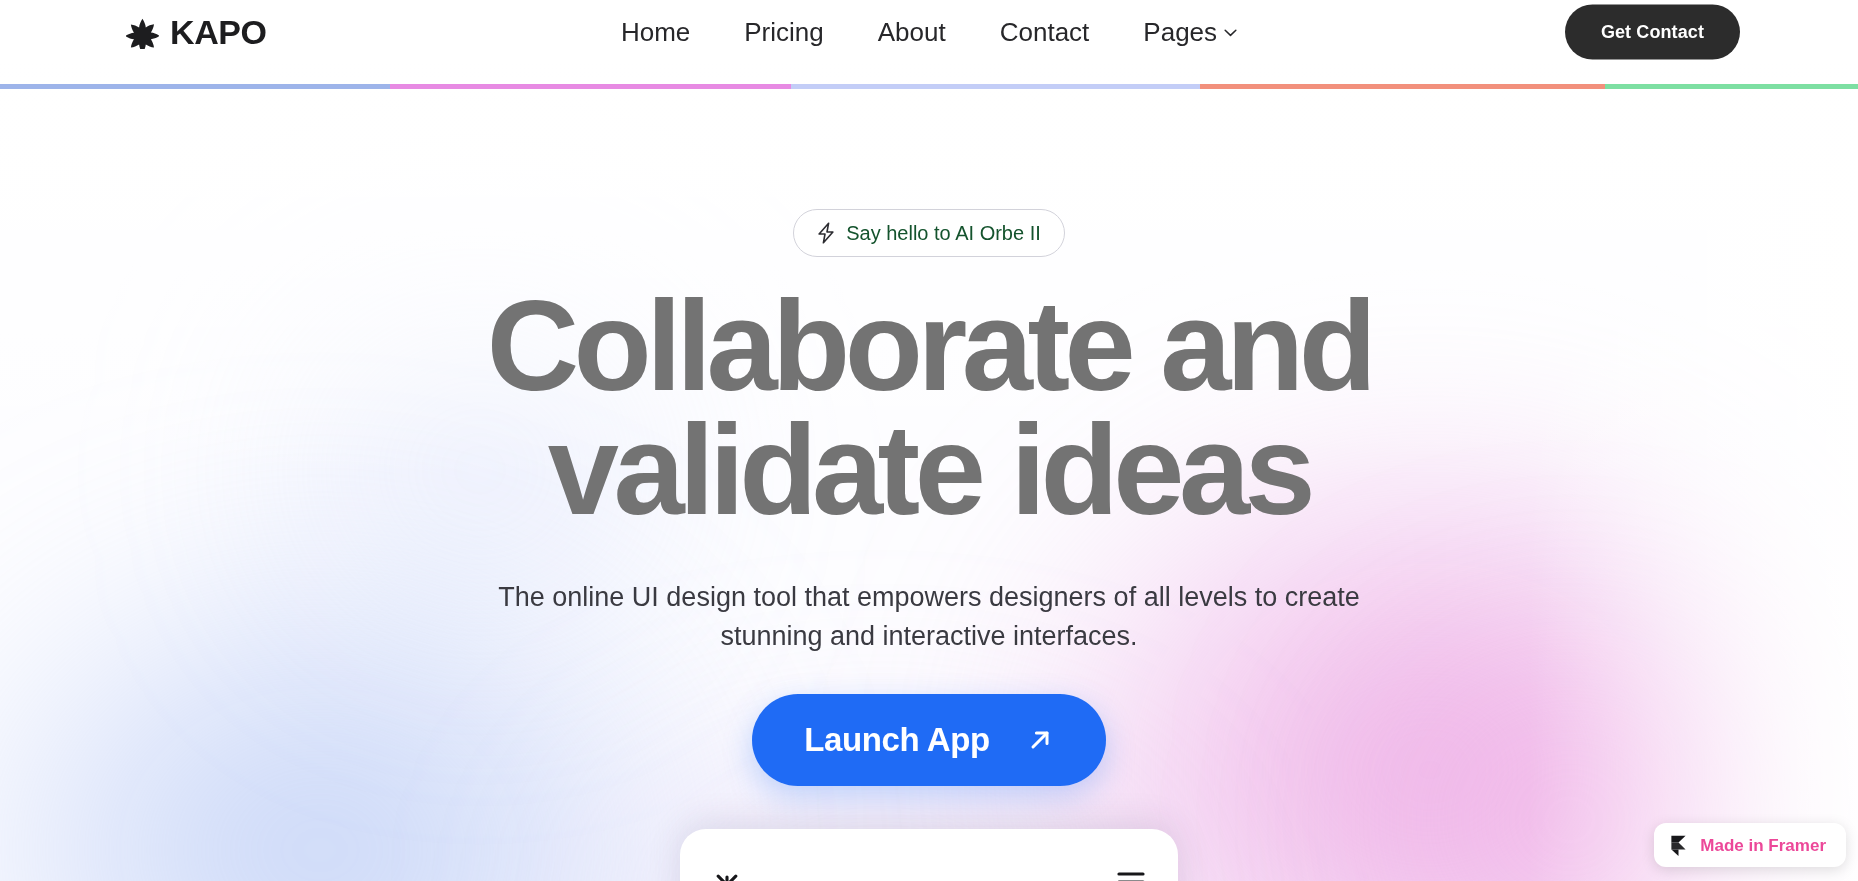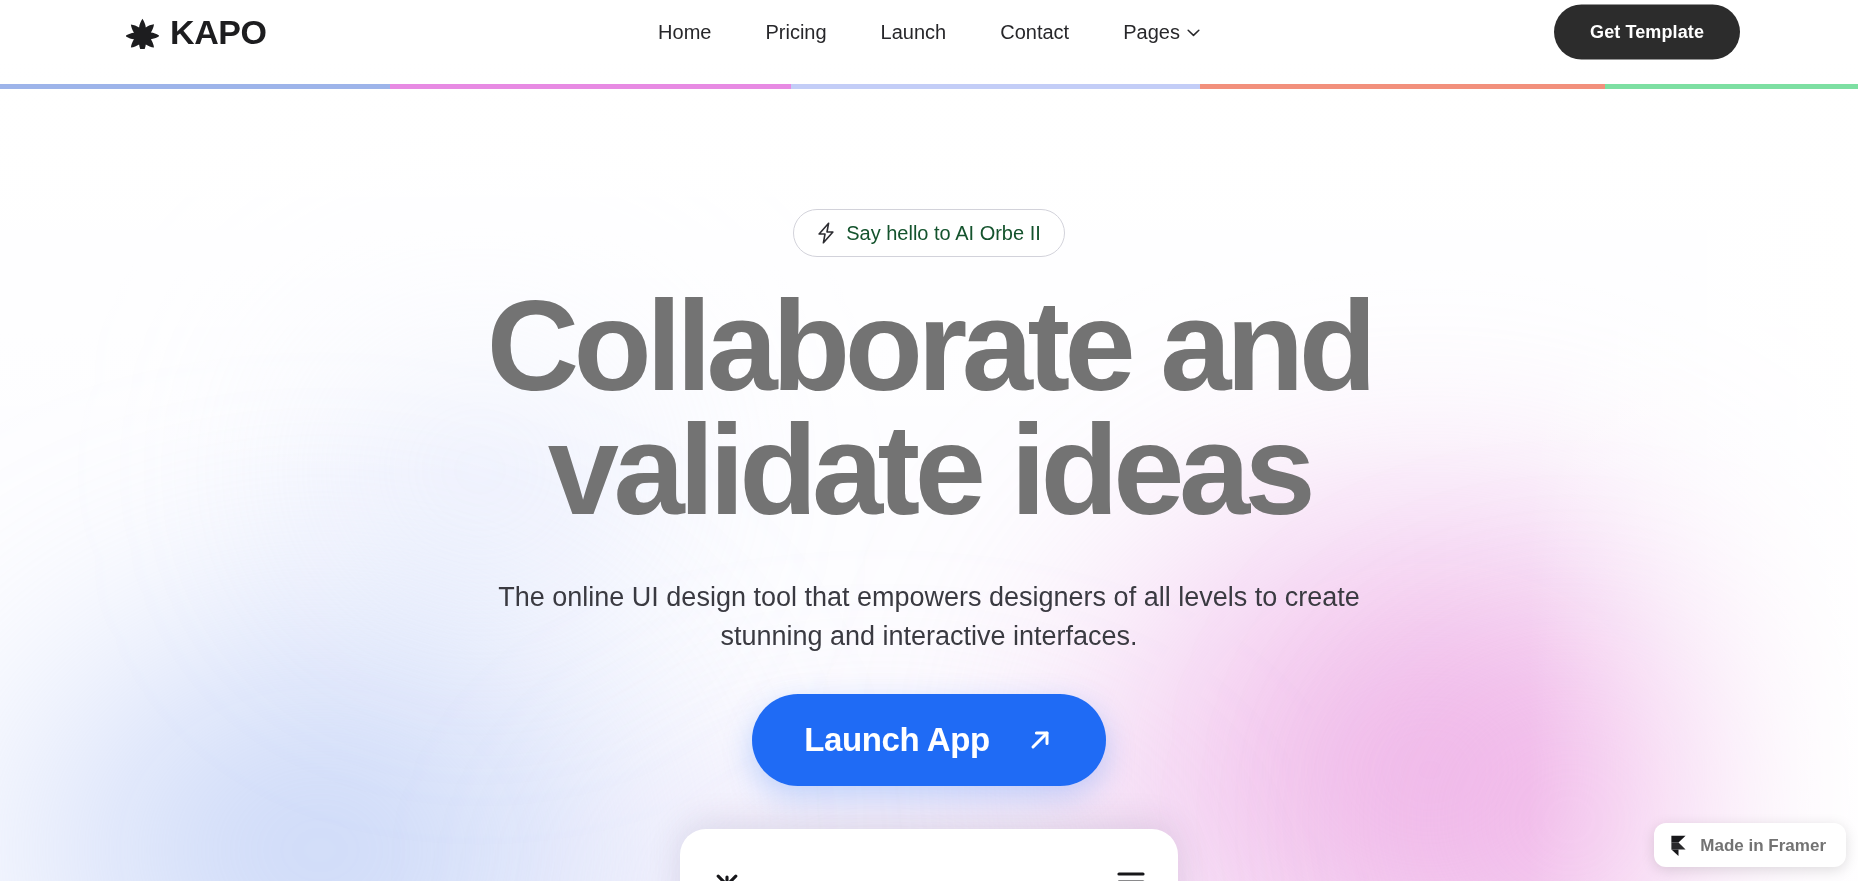--- a/index.html
+++ b/index.html
@@ -73,21 +73,21 @@
     font-size:34px; font-weight:700; letter-spacing:-0.4px;
     color:#1d1d1f; line-height:1;
     font-family:"Liberation Sans", sans-serif;
   }
 
   #primary-nav {
     position:absolute; left:0; right:0; top:50%; transform:translateY(-50%);
     display:flex; justify-content:center; align-items:center; gap:0;
   }
   .nav-link {
-    font-size:20px; color:#27272a; font-weight:400;
+    font-size:26px; color:#27272a; font-weight:400;
     padding:0 27px; line-height:1; cursor:pointer;
     display:flex; align-items:center; gap:7px;
     white-space:nowrap;
   }
   .chev { width:13px; height:8px; display:block; margin-top:2px; }
 
   #get-template-button {
     position:absolute; right:118px; top:50%; transform:translateY(-50%);
     height:55px; padding:0 36px;
     background:#2c2c2c; color:#ffffff;
@@ -181,21 +181,21 @@
   #framer-badge {
     position:absolute; right:12px; bottom:14px;
     height:44px; padding:0 20px 0 16px;
     display:inline-flex; align-items:center; gap:13px;
     background:#ffffff; border-radius:12px;
     box-shadow:0 3px 14px rgba(0,0,0,0.13);
     z-index:40; cursor:pointer;
   }
   .framer-mark { width:17px; height:21px; display:block; }
   .framer-label {
-    font-size:17px; font-weight:700; color:#737373;
+    font-size:17px; font-weight:700; color:#ec4899;
     line-height:1; white-space:nowrap;
   }
 </style>
 </head>
 <body>
 
 <div id="bg-canvas">
   <div class="blob blue"></div>
   <div class="blob blue2"></div>
   <div class="blob lav"></div>
@@ -215,34 +215,34 @@
   </a>
 
   <nav id="primary-nav">
     <span class="nav-link">
       <span>Home</span>
     </span>
     <span class="nav-link">
       <span>Pricing</span>
     </span>
     <span class="nav-link">
-      <span>Launch</span>
+      <span>About</span>
     </span>
     <span class="nav-link">
       <span>Contact</span>
     </span>
     <span class="nav-link">
       <span>Pages</span>
       <svg class="chev" viewBox="0 0 14 9" aria-hidden="true">
         <path d="M1 1.4 L7 7.2 L13 1.4" fill="none" stroke="#27272a" stroke-width="1.7" stroke-linecap="round" stroke-linejoin="round"></path>
       </svg>
     </span>
   </nav>
 
-  <button id="get-template-button" style="background: rgb(44, 44, 44);">Get Template</button>
+  <button id="get-template-button" style="background: rgb(44, 44, 44);">Get Contact</button>
 </header>
 
 <div id="accent-rule">
   <span style="background: rgb(157, 180, 234); width: 390px;"></span>
   <span style="background: rgb(231, 138, 227); width: 401px;"></span>
   <span style="background: rgb(195, 205, 247); width: 409px;"></span>
   <span style="background: rgb(242, 144, 124); width: 405px;"></span>
   <span style="background: rgb(125, 223, 162); width: 253px;"></span>
 </div>
 

